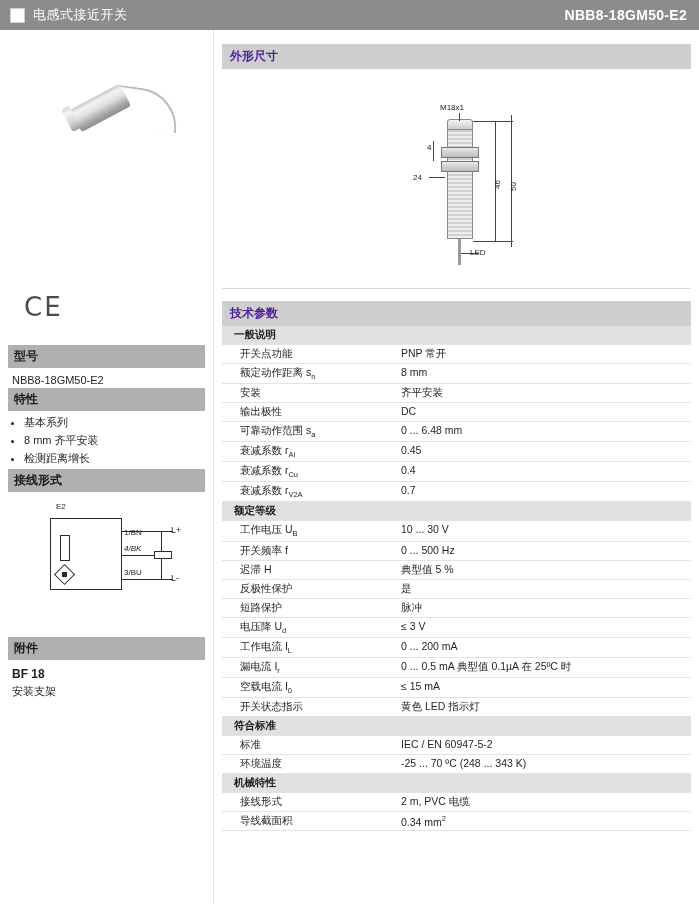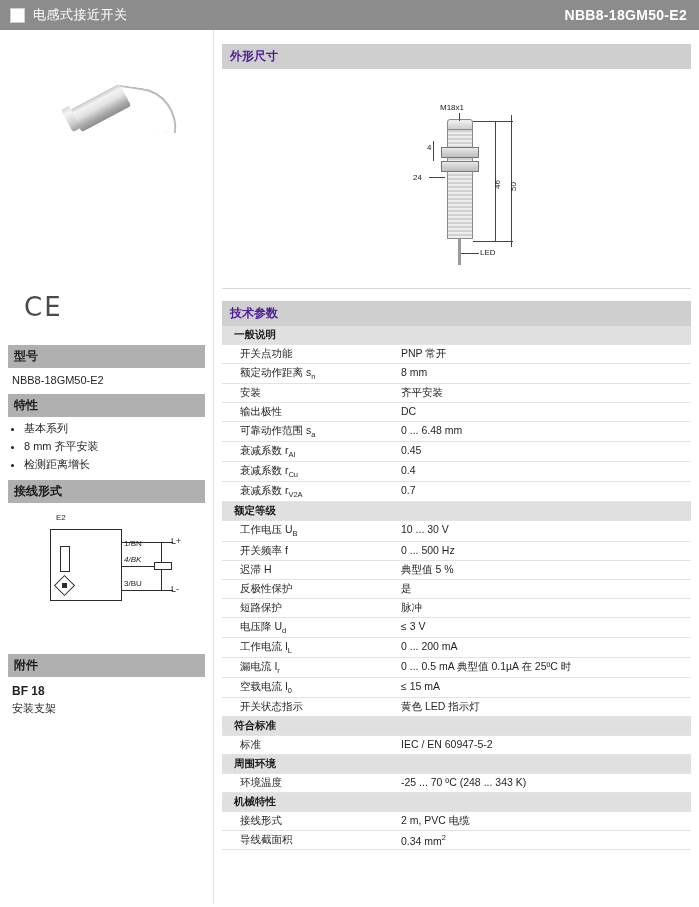--- a/index.html
+++ b/index.html
@@ -99,21 +99,21 @@
     letter-spacing: 2px;
     font-family: "DejaVu Sans", sans-serif;
   }
 
   .section-bar {
     background: #b0b0b0;
     color: #1a1a1a;
     font-weight: bold;
     font-size: 12px;
     padding: 3px 6px;
-    margin-top: 8px;
+    margin-top: 2px;
   }
   .section-bar.first { margin-top: 150px; }
   .left-text { padding: 6px 4px 0 4px; font-size: 11px; }
   ul.feat {
     margin: 4px 0 0 0;
     padding-left: 16px;
     font-size: 11px;
   }
   ul.feat li { margin-bottom: 3px; }
 
@@ -354,21 +354,21 @@
         <div class="dim-line" style="left:22px; top:76px; width:16px; height:1px;"></div>
 
         <div class="dim-line" style="left:88px; top:20px; width:1px; height:120px;"></div>
         <div class="dim-txt vert" style="left:86px; top:88px;">46</div>
         <div class="dim-line" style="left:104px; top:14px; width:1px; height:132px;"></div>
         <div class="dim-txt vert" style="left:102px; top:90px;">50</div>
         <div class="dim-line" style="left:66px; top:20px; width:40px; height:1px;"></div>
         <div class="dim-line" style="left:66px; top:140px; width:40px; height:1px;"></div>
 
         <div class="dim-line" style="left:54px; top:152px; width:18px; height:1px;"></div>
-        <div class="dim-txt" style="left:73px; top:147px;">LED</div>
+        <div class="dim-txt" style="left:63px; top:147px;">LED</div>
       </div>
     </div>
 
     <div class="panel-head" style="margin-top:12px;">技术参数</div>
 
     <table class="spec">
       <tbody id="spec-body">
           <tr class="grp">
             <td colspan="2">一般说明</td>
           </tr>
@@ -447,23 +447,20 @@
             <td class="k">开关状态指示</td>
             <td class="v">黄色 LED 指示灯</td>
           </tr>
           <tr class="grp">
             <td colspan="2">符合标准</td>
           </tr>
           <tr>
             <td class="k">标准</td>
             <td class="v">IEC / EN 60947-5-2</td>
           </tr>
-          <tr class="grp">
-            <td colspan="2">周围环境</td>
-          </tr>
           <tr>
             <td class="k">环境温度</td>
             <td class="v">-25 ... 70 ºC (248 ... 343 K)</td>
           </tr>
           <tr class="grp">
             <td colspan="2">机械特性</td>
           </tr>
           <tr>
             <td class="k">接线形式</td>
             <td class="v">2 m, PVC 电缆</td>

